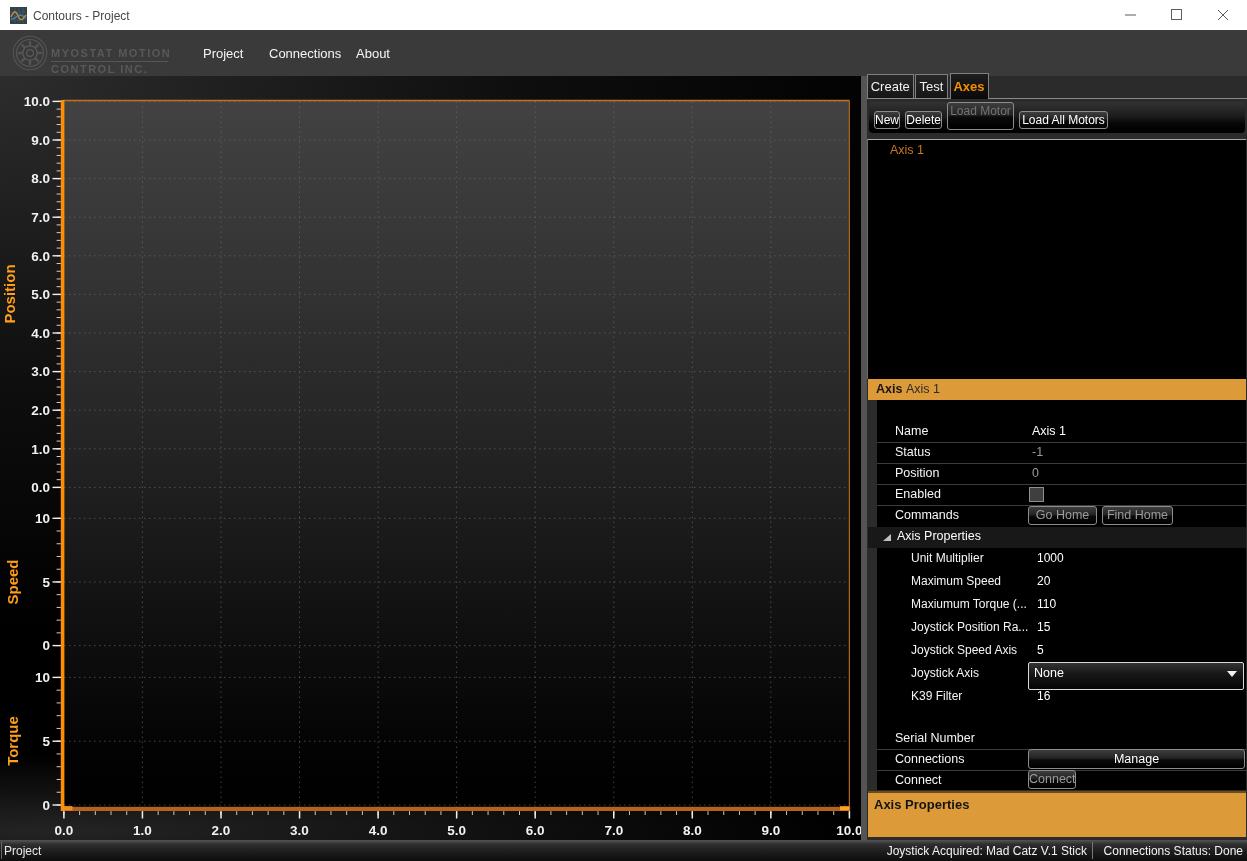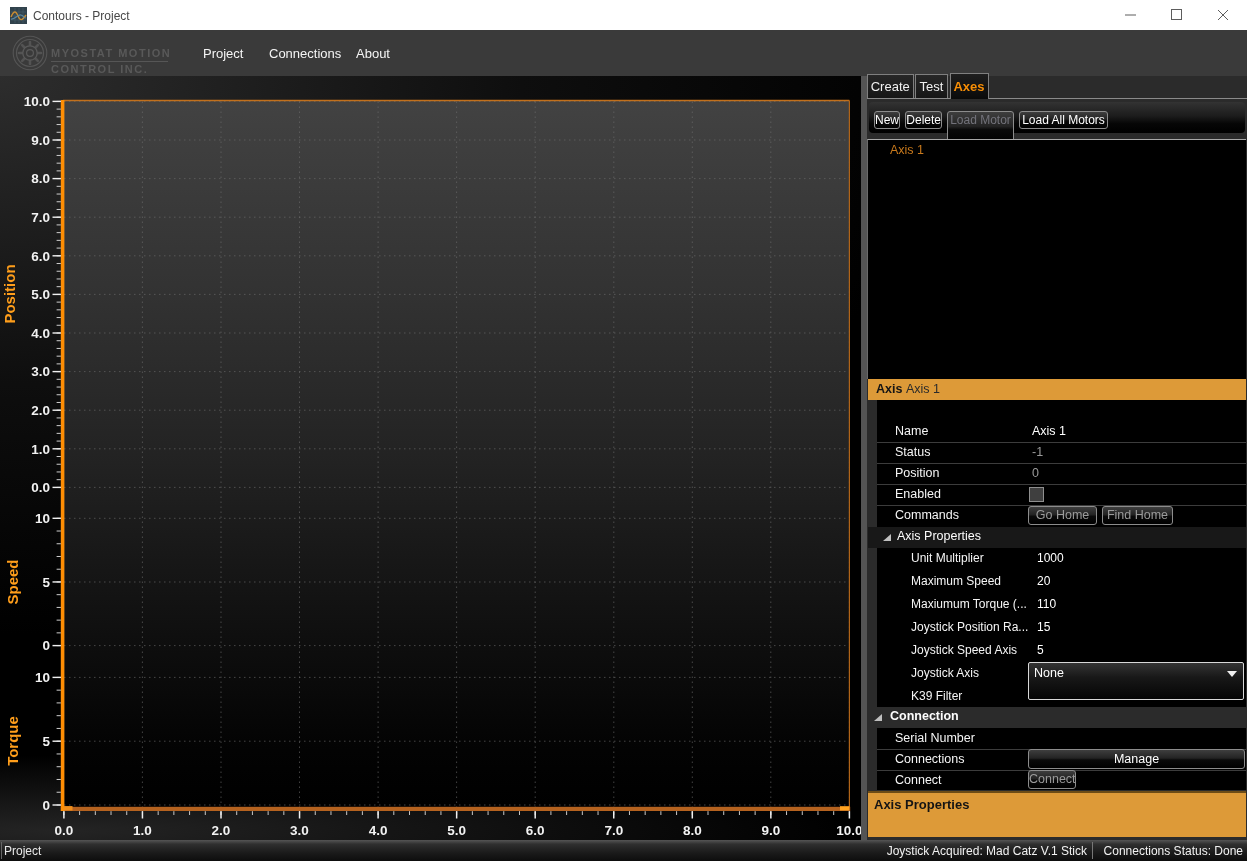--- a/index.html
+++ b/index.html
@@ -283,21 +283,21 @@
 <div style="position:absolute;left:867px;top:76px;width:380px;height:764px;background:#2b2b2b;"></div>
 
 <div style="position:absolute;left:867px;top:97.5px;width:380px;height:1px;background:#8a8a8a;"></div>
 <div style="position:absolute;left:867px;top:74px;width:46.5px;height:24px;background:linear-gradient(180deg,#272727,#161616);border:1px solid #7f7f7f;border-bottom:none;color:#f0f0f0;font-size:13px;text-align:center;line-height:23px;">Create</div>
 <div style="position:absolute;left:915px;top:74px;width:33px;height:24px;background:linear-gradient(180deg,#272727,#161616);border:1px solid #7f7f7f;border-bottom:none;color:#f0f0f0;font-size:13px;text-align:center;line-height:23px;">Test</div>
 <div style="position:absolute;left:949.5px;top:72.5px;width:39px;height:26px;background:linear-gradient(180deg,#1e1e1e,#0a0a0a);border:1px solid #7f7f7f;border-bottom:none;color:#f78e06;font-size:13px;font-weight:700;text-align:center;line-height:25px;">Axes</div>
 
 <div style="position:absolute;left:869px;top:102px;width:376px;height:31px;border-radius:4px;background:linear-gradient(180deg,#333 0%,#1c1c1c 45%,#060606 70%,#000 100%);"></div>
 <div class="btn" style="left:874px;top:111px;width:26px;height:18px;color:#fff;line-height:16px;font-size:12px;">New</div>
 <div class="btn" style="left:905px;top:111px;width:37px;height:18px;color:#fff;line-height:16px;font-size:12px;text-align:right;">Delete</div>
-<div class="btn" style="left:947px;top:111px;width:67px;height:34px;color:#73737b;line-height:16px;font-size:12px;">Load Motor</div>
+<div class="btn" style="left:947px;top:102px;width:67px;height:28px;color:#73737b;line-height:16px;font-size:12px;">Load Motor</div>
 <div class="btn" style="left:1019px;top:111px;width:89px;height:18px;color:#fff;line-height:16px;font-size:12px;">Load All Motors</div>
 
 <div style="position:absolute;left:867px;top:138.5px;width:379px;height:240px;background:#000;border-top:1px solid #a8a8a8;border-left:1px solid #6a6a6a;"></div>
 <div style="position:absolute;left:890px;top:143px;font-size:12.5px;color:#c8791c;">Axis 1</div>
 
 <div style="position:absolute;left:868px;top:379px;width:378px;height:21px;background:#dd9a38;">
   <span style="position:absolute;left:8px;top:3px;font-size:12.5px;font-weight:700;color:#151515;">Axis</span>
   <span style="position:absolute;left:38px;top:3px;font-size:12.5px;color:#2b2b2b;">Axis 1</span>
 </div>
 
@@ -332,31 +332,25 @@
 <div style="position:absolute;left:1037px;top:574px;font-size:12px;color:#ffffff;">20</div>
 <div style="position:absolute;left:911px;top:597px;font-size:12px;color:#f5f5f5;">Maxiumum Torque (...</div>
 <div style="position:absolute;left:1037px;top:597px;font-size:12px;color:#ffffff;">110</div>
 <div style="position:absolute;left:911px;top:620px;font-size:12px;color:#f5f5f5;">Joystick Position Ra...</div>
 <div style="position:absolute;left:1037px;top:620px;font-size:12px;color:#ffffff;">15</div>
 <div style="position:absolute;left:911px;top:643px;font-size:12px;color:#f5f5f5;">Joystick Speed Axis</div>
 <div style="position:absolute;left:1037px;top:643px;font-size:12px;color:#ffffff;">5</div>
 <div style="position:absolute;left:911px;top:666px;font-size:12px;color:#f5f5f5;">Joystick Axis</div>
 <div style="position:absolute;left:911px;top:689px;font-size:12px;color:#f5f5f5;">K39 Filter</div>
 <div style="position:absolute;left:1037px;top:689px;font-size:12px;color:#ffffff;">16</div>
-<div style="position:absolute;left:1028px;top:662px;width:216px;height:38px;border:1px solid #d8d8d8;border-radius:2px;background:linear-gradient(180deg,#343434 0%,#181818 40%,#050505 100%);">
+<div style="position:absolute;left:1028px;top:662px;width:216px;height:28px;border:1px solid #d8d8d8;border-radius:2px;background:linear-gradient(180deg,#343434 0%,#181818 40%,#050505 100%);">
 <div style="position:absolute;left:5px;top:3px;font-size:12.5px;color:#fff;">None</div>
 <svg style="position:absolute;right:6px;top:8px" width="10" height="6">
         <path d="M0 0 L10 0 L5 6 Z" fill="#f0f0f0"></path>
       </svg>
-    </div>
-<div style="position:absolute;left:868px;top:707px;width:378px;height:21px;background:#2b2b2b;">
-      <svg style="position:absolute;left:6px;top:7px" width="9" height="8">
-        <path d="M8 0 L8 7 L0 7 Z" fill="#c0c0c0"></path>
-      </svg>
-      <div style="position:absolute;left:22px;top:2px;font-size:12.5px;font-weight:700;color:#fdfdfd;">Connection</div>
     </div>
 <div style="position:absolute;left:877px;top:749px;width:369px;height:1px;background:#3c3c3c;"></div>
 <div style="position:absolute;left:895px;top:731px;font-size:12.5px;color:#f5f5f5;">Serial Number</div>
 <div style="position:absolute;left:877px;top:770px;width:369px;height:1px;background:#3c3c3c;"></div>
 <div style="position:absolute;left:895px;top:752px;font-size:12.5px;color:#f5f5f5;">Connections</div>
 <div class="btn" style="left:1028px;top:749px;width:217px;height:20px;color:#fff;line-height:18px;">Manage</div>
 <div style="position:absolute;left:895px;top:773px;font-size:12.5px;color:#f5f5f5;">Connect</div>
 <div class="btn dis" style="left:1028px;top:770px;width:48px;height:19px;">Connect</div>
 
 <div style="position:absolute;left:868px;top:791px;width:378px;height:46px;background:#dd9a38;border-top:2px solid #6d4c16;">

